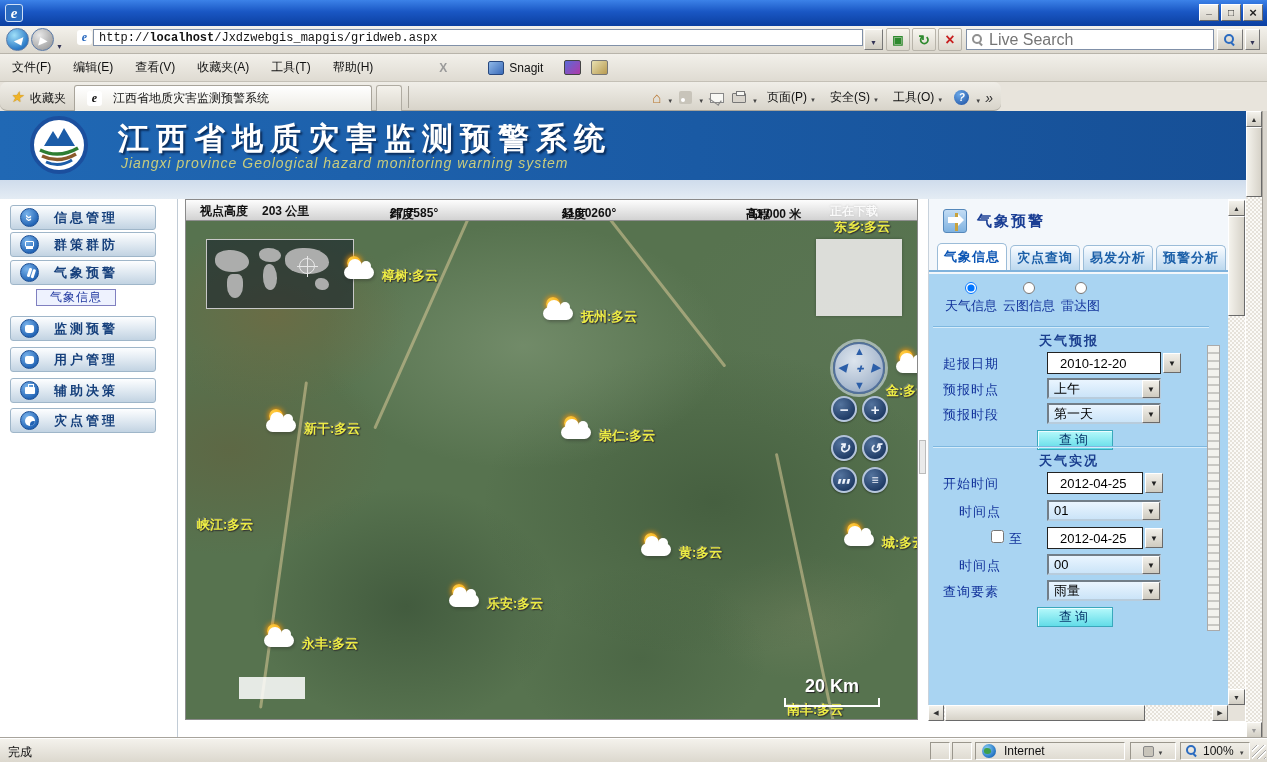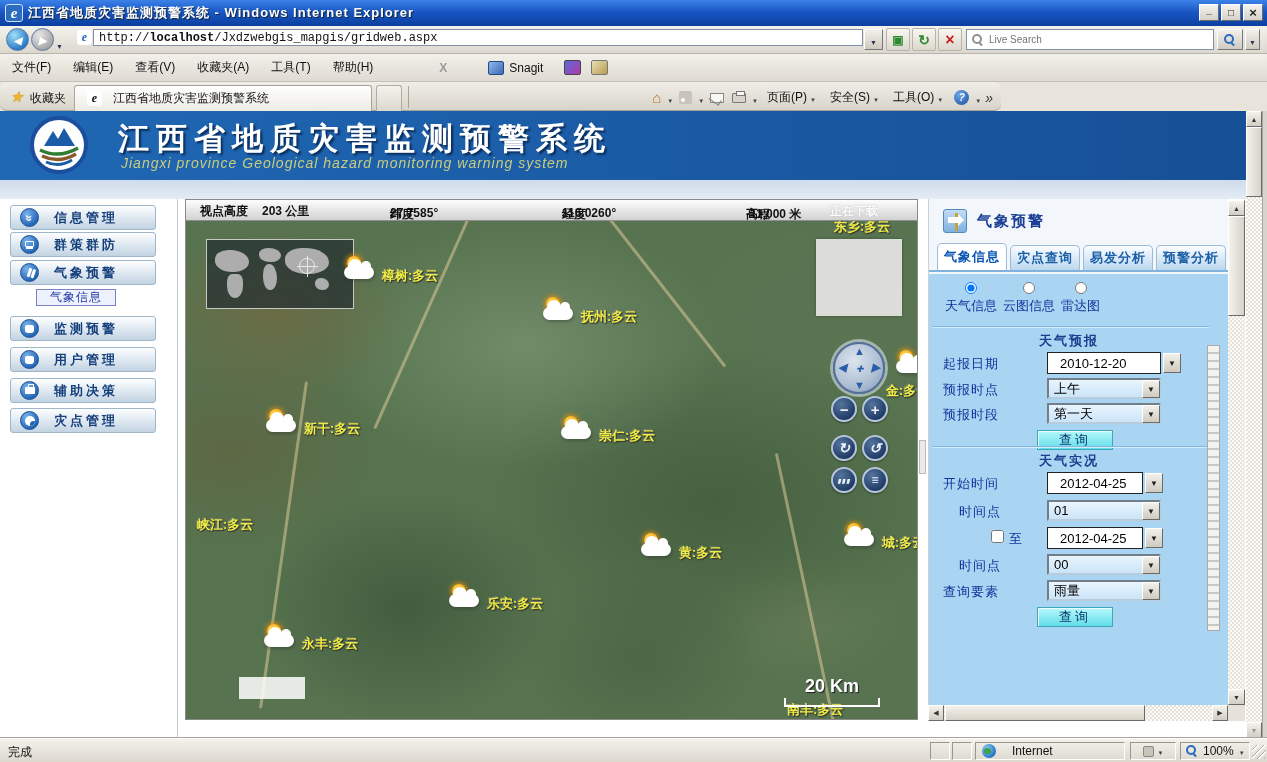--- a/index.html
+++ b/index.html
@@ -42,21 +42,21 @@
   .tbtn { position:absolute; top:2px; width:24px; height:23px; background:linear-gradient(180deg,#F8F6F0,#DCD8CE);
     border:1px solid #B8B4AA; border-radius:2px; display:flex; align-items:center; justify-content:center; font-weight:bold; }
   #btn-go { left:886px; color:#2E8A2E; font-size:12px; }
   #btn-go::before{ content:"▣"; color:#2E8A2E; }
   #btn-refresh { left:912px; color:#2E8A2E; font-size:14px; }
   #btn-refresh::before{ content:"↻"; }
   #btn-stop { left:938px; color:#C82020; font-size:13px; }
   #btn-stop::before{ content:"×"; font-size:16px; }
   #search-box { position:absolute; left:966px; top:3px; width:248px; height:21px; background:#fff; border:1px solid #8090A8;
     display:flex; align-items:center; gap:5px; padding-left:5px; }
-  #search-box input { border:none; outline:none; font-size:10px; color:#808080; width:200px; background:transparent; font-family:"Liberation Sans",sans-serif; }
+  #search-box input { border:none; outline:none; font-size:16px; color:#808080; width:200px; background:transparent; font-family:"Liberation Sans",sans-serif; }
   .mag { position:relative; width:12px; height:12px; display:inline-block; }
   .mag::before { content:""; position:absolute; left:0; top:0; width:6px; height:6px; border:2px solid currentColor; border-radius:50%; }
   .mag::after { content:""; position:absolute; left:8px; top:8px; width:4px; height:2px; background:currentColor; transform:rotate(45deg); transform-origin:0 0; }
   #search-btn { position:absolute; left:1217px; top:3px; width:26px; height:21px; background:linear-gradient(180deg,#F2F0EA,#CFCBC0);
     border:1px solid; border-color:#FFF #777 #777 #FFF; color:#2B6BC0; display:flex; align-items:center; justify-content:center; }
   #search-dd { position:absolute; left:1245px; top:3px; width:15px; height:21px; background:linear-gradient(180deg,#F2F0EA,#CFCBC0);
     border:1px solid; border-color:#FFF #777 #777 #FFF; display:flex; align-items:center; justify-content:center; }
 
   
   #menubar { position:absolute; left:0; top:54px; width:1267px; height:28px; background:linear-gradient(180deg,#F2F0EA,#DFDBD2); border-bottom:1px solid #C4C0B6; display:flex; align-items:center; }
@@ -266,38 +266,37 @@
   #rframe { position:absolute; left:1262px; top:111px; width:5px; height:627px; background:#D8D4CC; border-left:1px solid #A8A49C; }
   .splitter { position:absolute; background:#EAEAEA; border:1px solid #BBB; }
   #split-r { left:919px; top:440px; width:7px; height:34px; }
 
   
   #statusbar { position:absolute; left:0; top:738px; width:1267px; height:24px; background:linear-gradient(180deg,#F4F2EC,#DCD8CE);
     border-top:1px solid #FFF; box-shadow:0 -1px 0 #A8A49C; font-size:12px; color:#111; }
   #st-done { position:absolute; left:8px; top:5px; }
   .st-cell { position:absolute; top:3px; height:18px; border:1px solid; border-color:#9A968C #FFF #FFF #9A968C; }
   #st-c1 { left:930px; width:20px; } #st-c2 { left:952px; width:20px; }
-  #st-inet { left:975px; width:150px; display:flex; align-items:center; gap:16px; padding-left:6px; }
+  #st-inet { left:975px; width:150px; display:flex; align-items:center; gap:8px; padding-left:6px; }
   .globe-ic { width:14px; height:14px; border-radius:50%; background:radial-gradient(circle at 35% 35%,#8CD0F4,#2B7BC8 65%,#174F8E); position:relative; overflow:hidden; }
   .globe-ic::after { content:""; position:absolute; left:2px; top:4px; width:7px; height:6px; background:#3FA04A; border-radius:40% 60% 50% 50%; }
   #st-prot { left:1130px; width:46px; display:flex; align-items:center; justify-content:center; gap:4px; }
   .prot-ic { width:11px; height:11px; background:#C8C4BA; border:1px solid #888; border-radius:2px; }
   #st-zoom { left:1180px; width:70px; display:flex; align-items:center; gap:5px; padding-left:5px; color:#111; }
   #st-zoom .mag { color:#2B6BC0; }
   #grip { position:absolute; right:1px; top:6px; width:14px; height:14px;
     background:repeating-linear-gradient(135deg,transparent 0 3px,#AAA 3px 4px,#FFF 4px 5px); }
 </style>
 </head>
 <body>
 
 <div id="window">
 
   <div id="titlebar">
     <span class="ie-e">e</span>
-    <span class="ttext">江西省地质灾害监测预警系统 - Windows Internet Explorer</span>
     <span class="winbtns">
       <span class="winbtn glyph-min"></span>
       <span class="winbtn glyph-max"></span>
       <span class="winbtn glyph-close"></span>
     </span>
   </div>
 
   <div id="toolbar">
     <span id="btn-back" class="navcirc">
         <i class="ar-left"></i>

